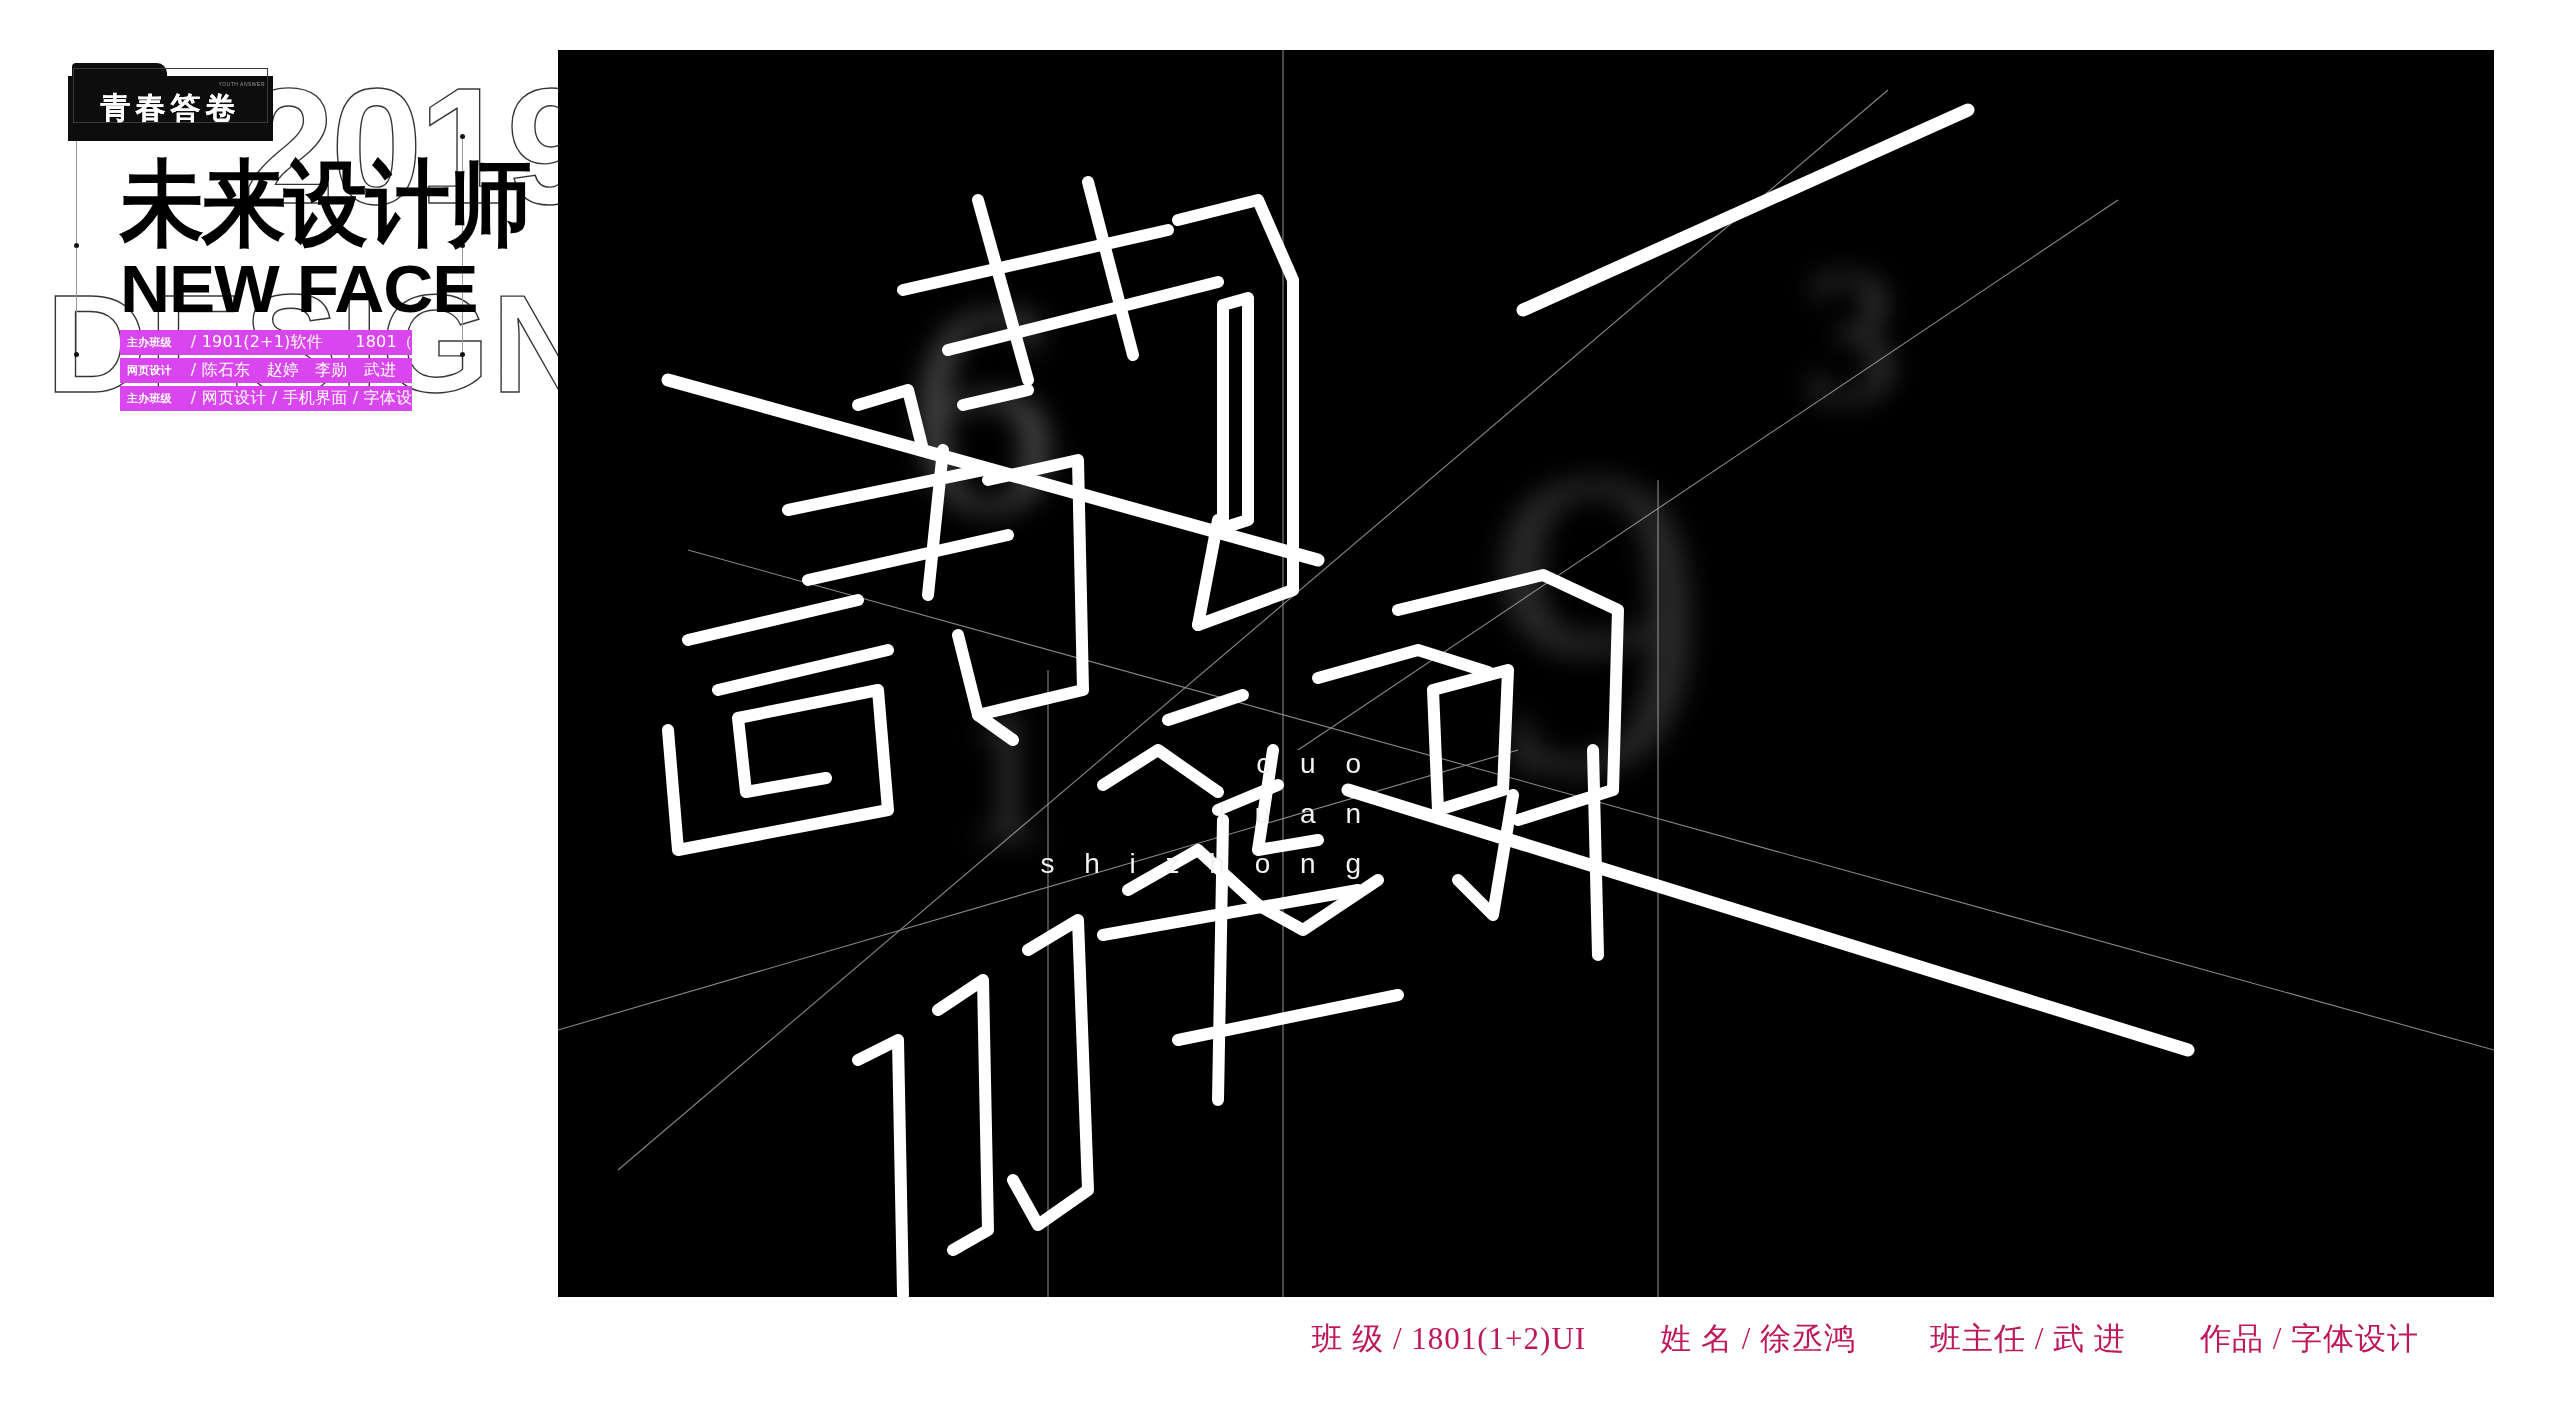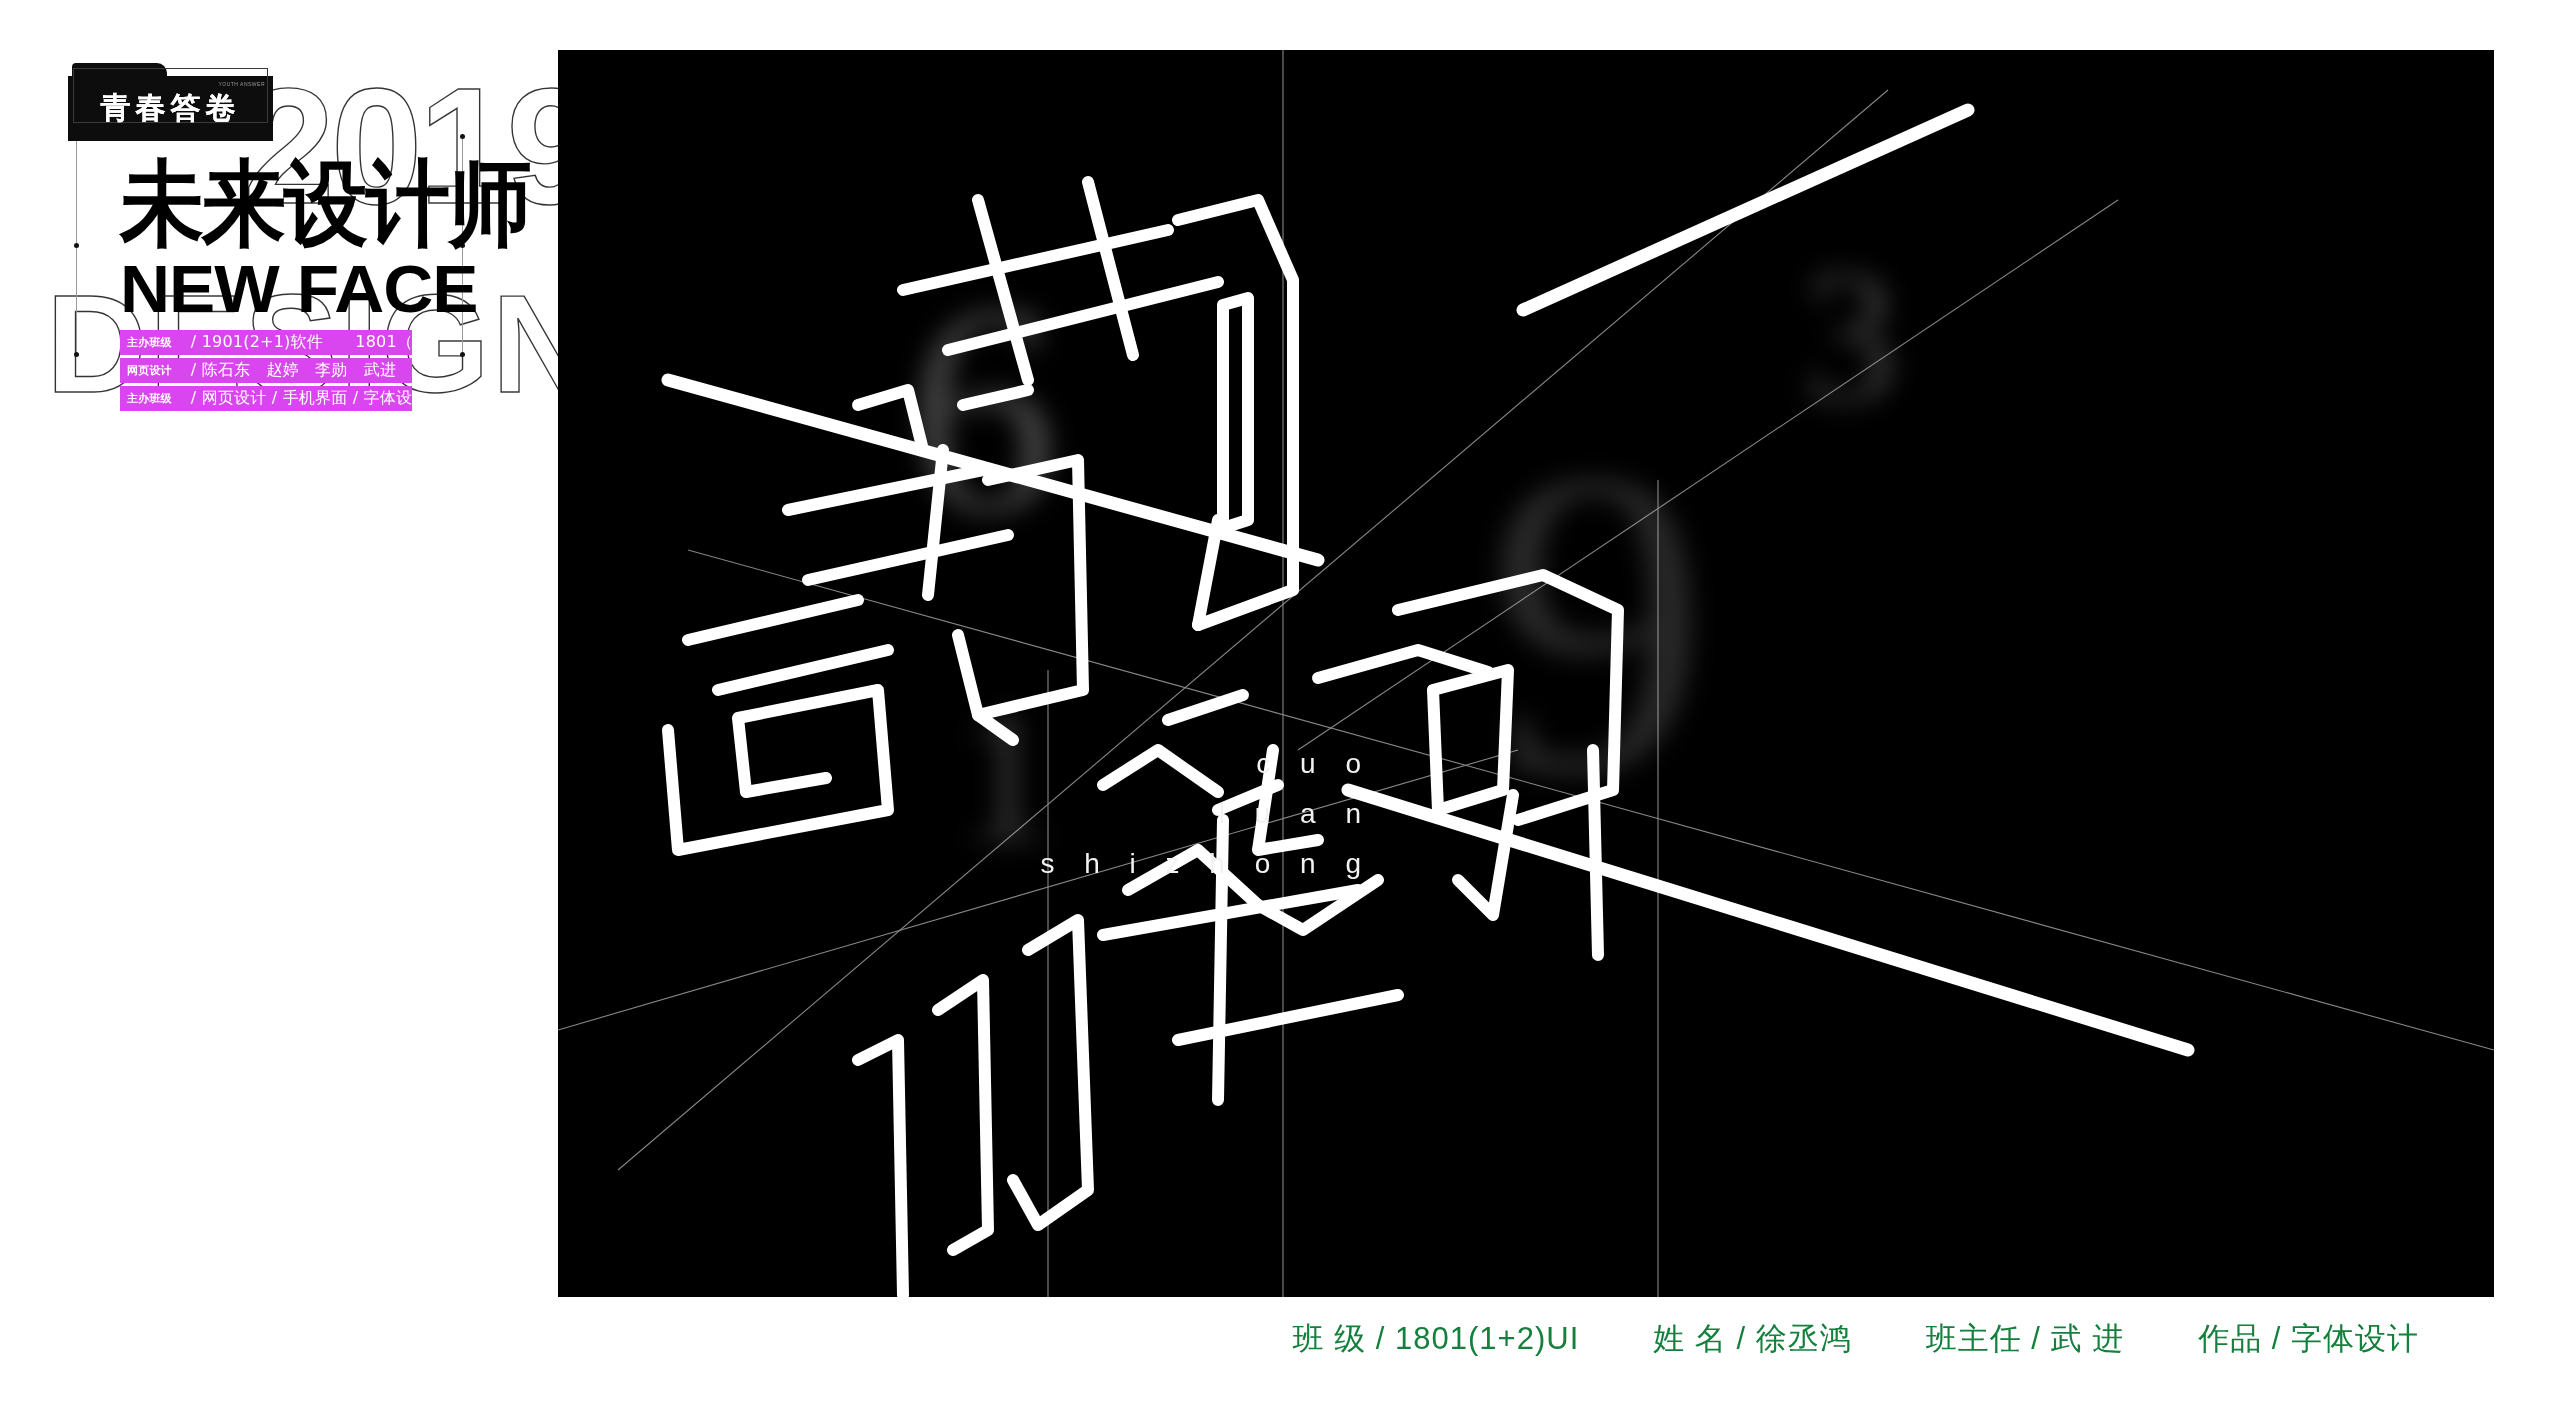--- a/index.html
+++ b/index.html
@@ -110,22 +110,22 @@
   }
   #py-cuo   { top:698px; right:1122px; }
   #py-luan  { top:748px; right:1122px; }
   #py-shi   { top:798px; right:1122px; }
 
   
   #caption {
     position:absolute; left:0; top:1304px; width:2477px; height:104px;
     display:flex; align-items:flex-start; justify-content:flex-end;
     padding-right:58px; padding-top:14px;
-    color:#15803d;
-    font-family:Liberation Sans, sans-serif;
+    color:#be185d;
+    font-family:Liberation Serif, serif;
   }
   #caption .cap-item { font-size:31px; margin-left:74px; white-space:nowrap; letter-spacing:1px; }
 </style>
 </head>
 <body>
 
 <div id="logo-block">
 
   <div class="ghost-2019">2019</div>
 

